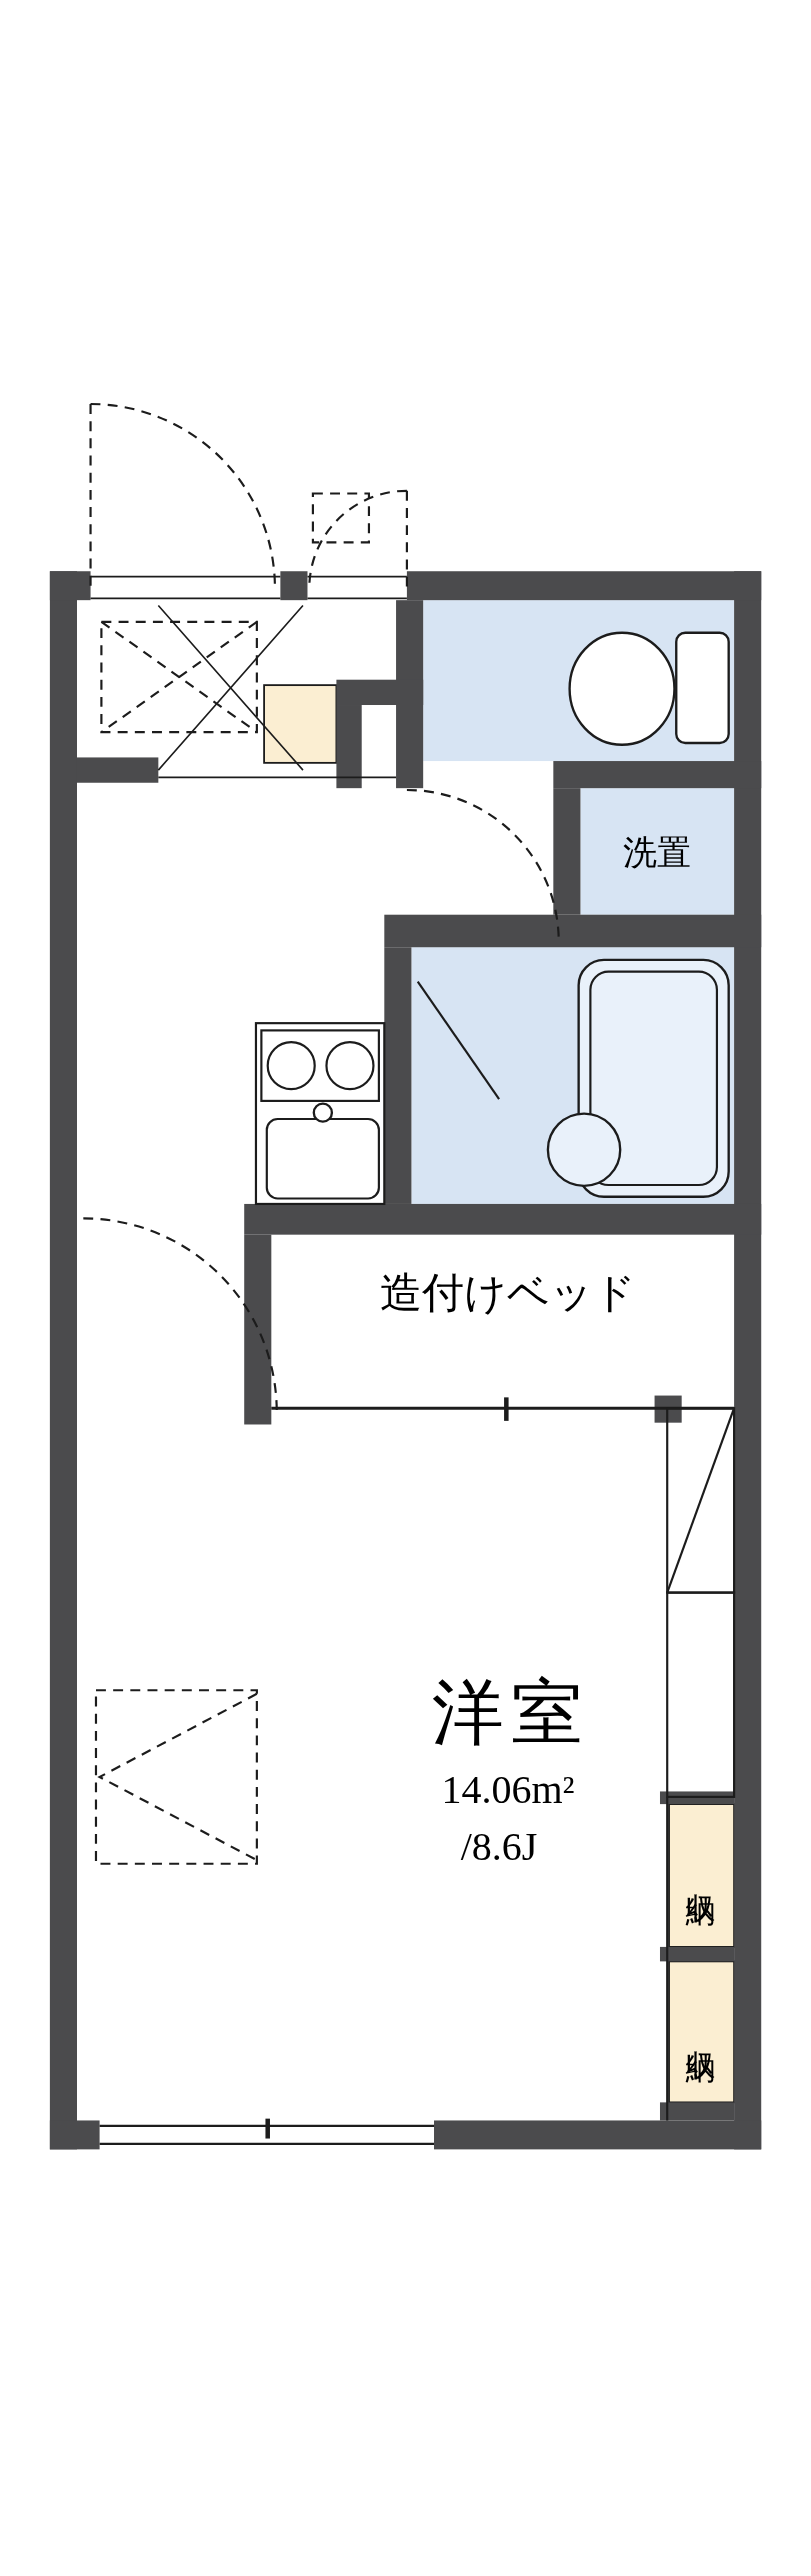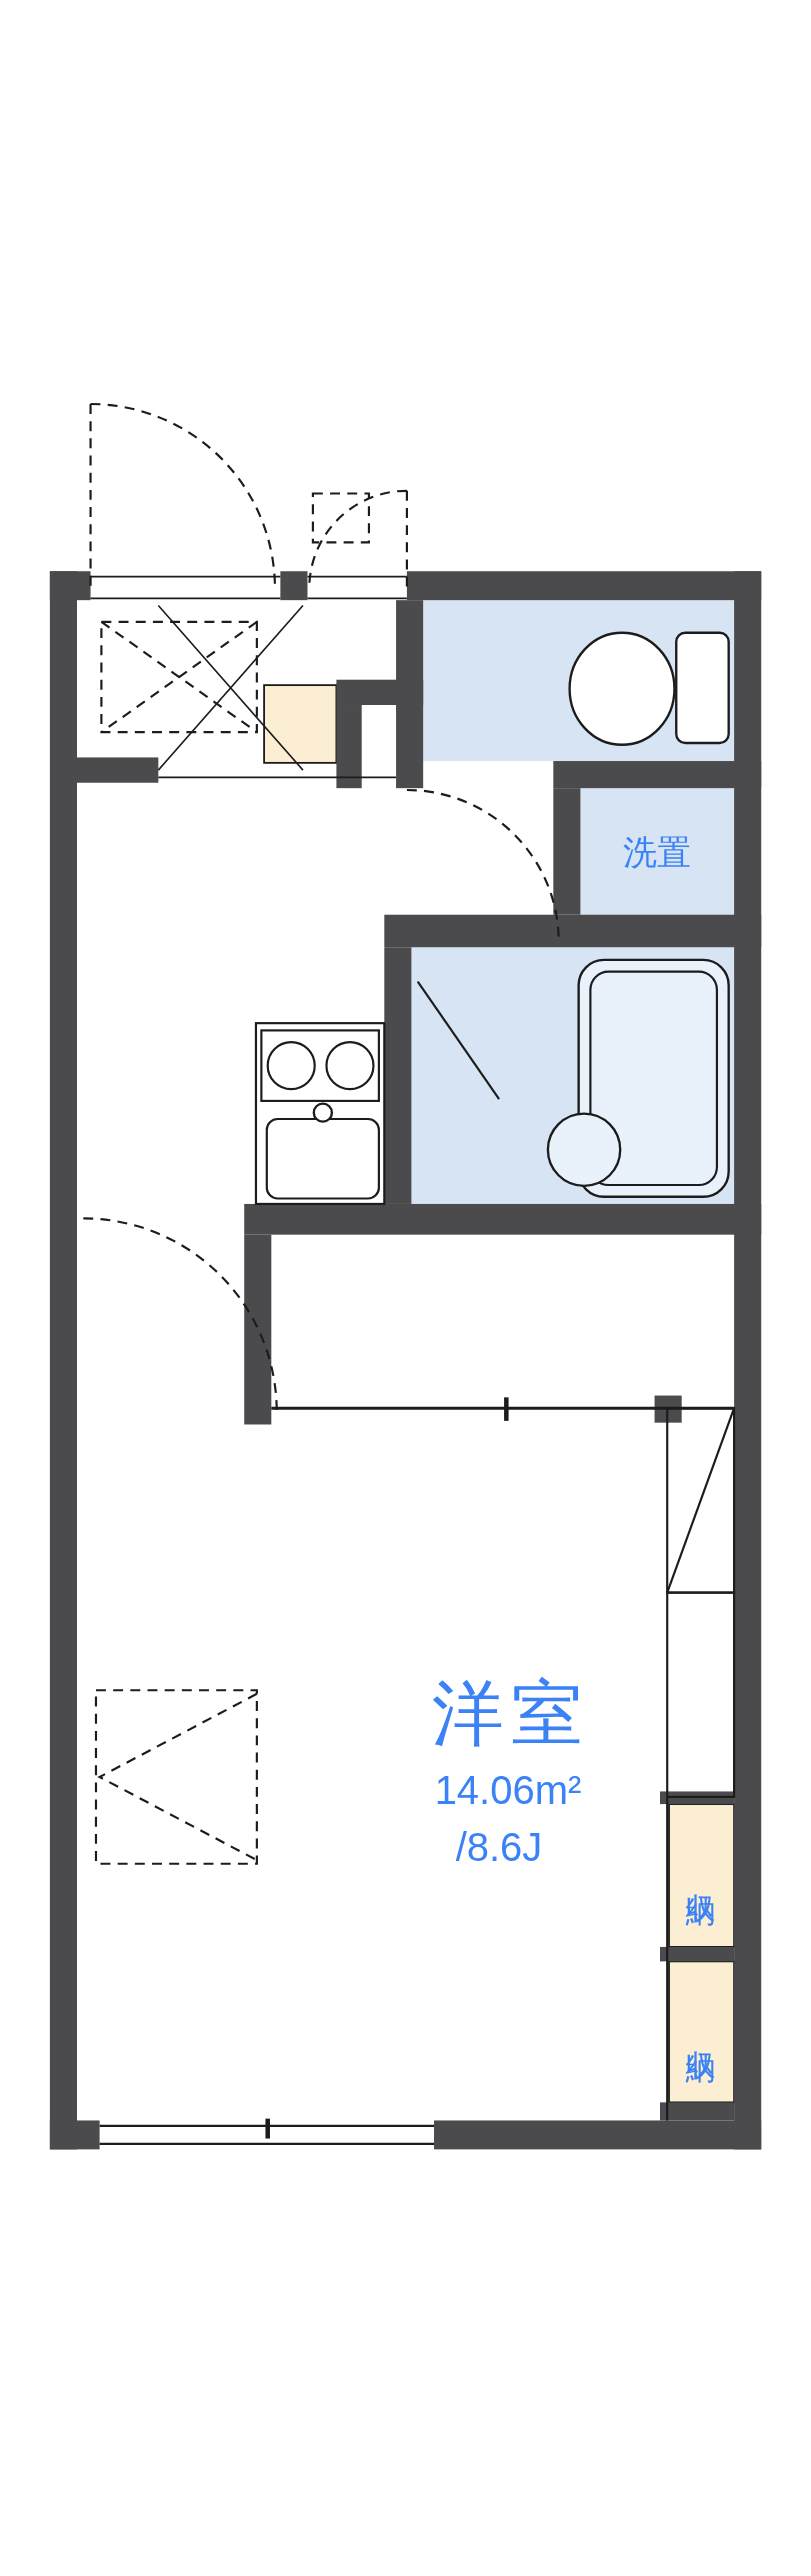--- a/index.html
+++ b/index.html
@@ -8,22 +8,22 @@
   svg{position:absolute;left:0;top:0;}
   
   .ln   {stroke:#1c1c1c;stroke-width:2.4;fill:none;}
   .ln-t {stroke:#1c1c1c;stroke-width:1.8;fill:none;}
   .ln-b {stroke:#1c1c1c;stroke-width:3.2;fill:none;}
   .fix  {stroke:#1c1c1c;stroke-width:2.6;}
   .crm  {stroke:#1c1c1c;stroke-width:2;}
   .dash {stroke:#1c1c1c;stroke-width:2.4;fill:none;stroke-dasharray:11 8;}
   .tick {stroke:#1c1c1c;stroke-width:5;fill:none;}
   
-  .lbl{position:absolute;transform:translate(-50%,-50%);color:#3b82f6;white-space:nowrap;
-       font-family:Liberation Sans, sans-serif;line-height:1.1;}
+  .lbl{position:absolute;transform:translate(-50%,-50%);color:#000000;white-space:nowrap;
+       font-family:Liberation Serif, serif;line-height:1.1;}
   .lbl-washer{font-size:34px;}
   .lbl-bed{font-size:42px;}
   .lbl-room{font-size:72px;letter-spacing:7.2px;font-weight:500;}
   .lbl-area{font-size:40px;}
   .lbl-storage{font-size:30px;writing-mode:vertical-rl;letter-spacing:3.6px;}
 </style>
 </head>
 <body>
 
 <div class="page">
@@ -105,20 +105,21 @@
       <path class="dash" d="M 112 688 L 284 810 M 284 688 L 112 810"></path>
       <path class="dash" d="M 450 874 A 168 168 0 0 1 618 1042"></path>
       <path class="dash" d="M 92 1348 A 214 214 0 0 1 306 1562"></path>
       <rect class="dash" x="106" y="1870" width="178" height="192"></rect>
       <path class="dash" d="M 284 1874 L 110 1966 L 284 2058"></path>
     </g>
   </svg>
 
   <div class="lbl lbl-washer" style="left:657px;top:853px;">洗置</div>
 
+  <div class="lbl lbl-bed" style="left:508px;top:1293px;">造付けベッド</div>
 
   <div class="lbl lbl-room" style="left:511px;top:1714px;">洋室</div>
   <div class="lbl lbl-area" style="left:508px;top:1790px;">14.06m²</div>
   <div class="lbl lbl-area" style="left:499px;top:1847px;">/8.6J</div>
 
   <div class="lbl lbl-storage" style="left:701px;top:1873px;">収納</div>
   <div class="lbl lbl-storage" style="left:701px;top:2030px;">収納</div>
 
 </div>
 

